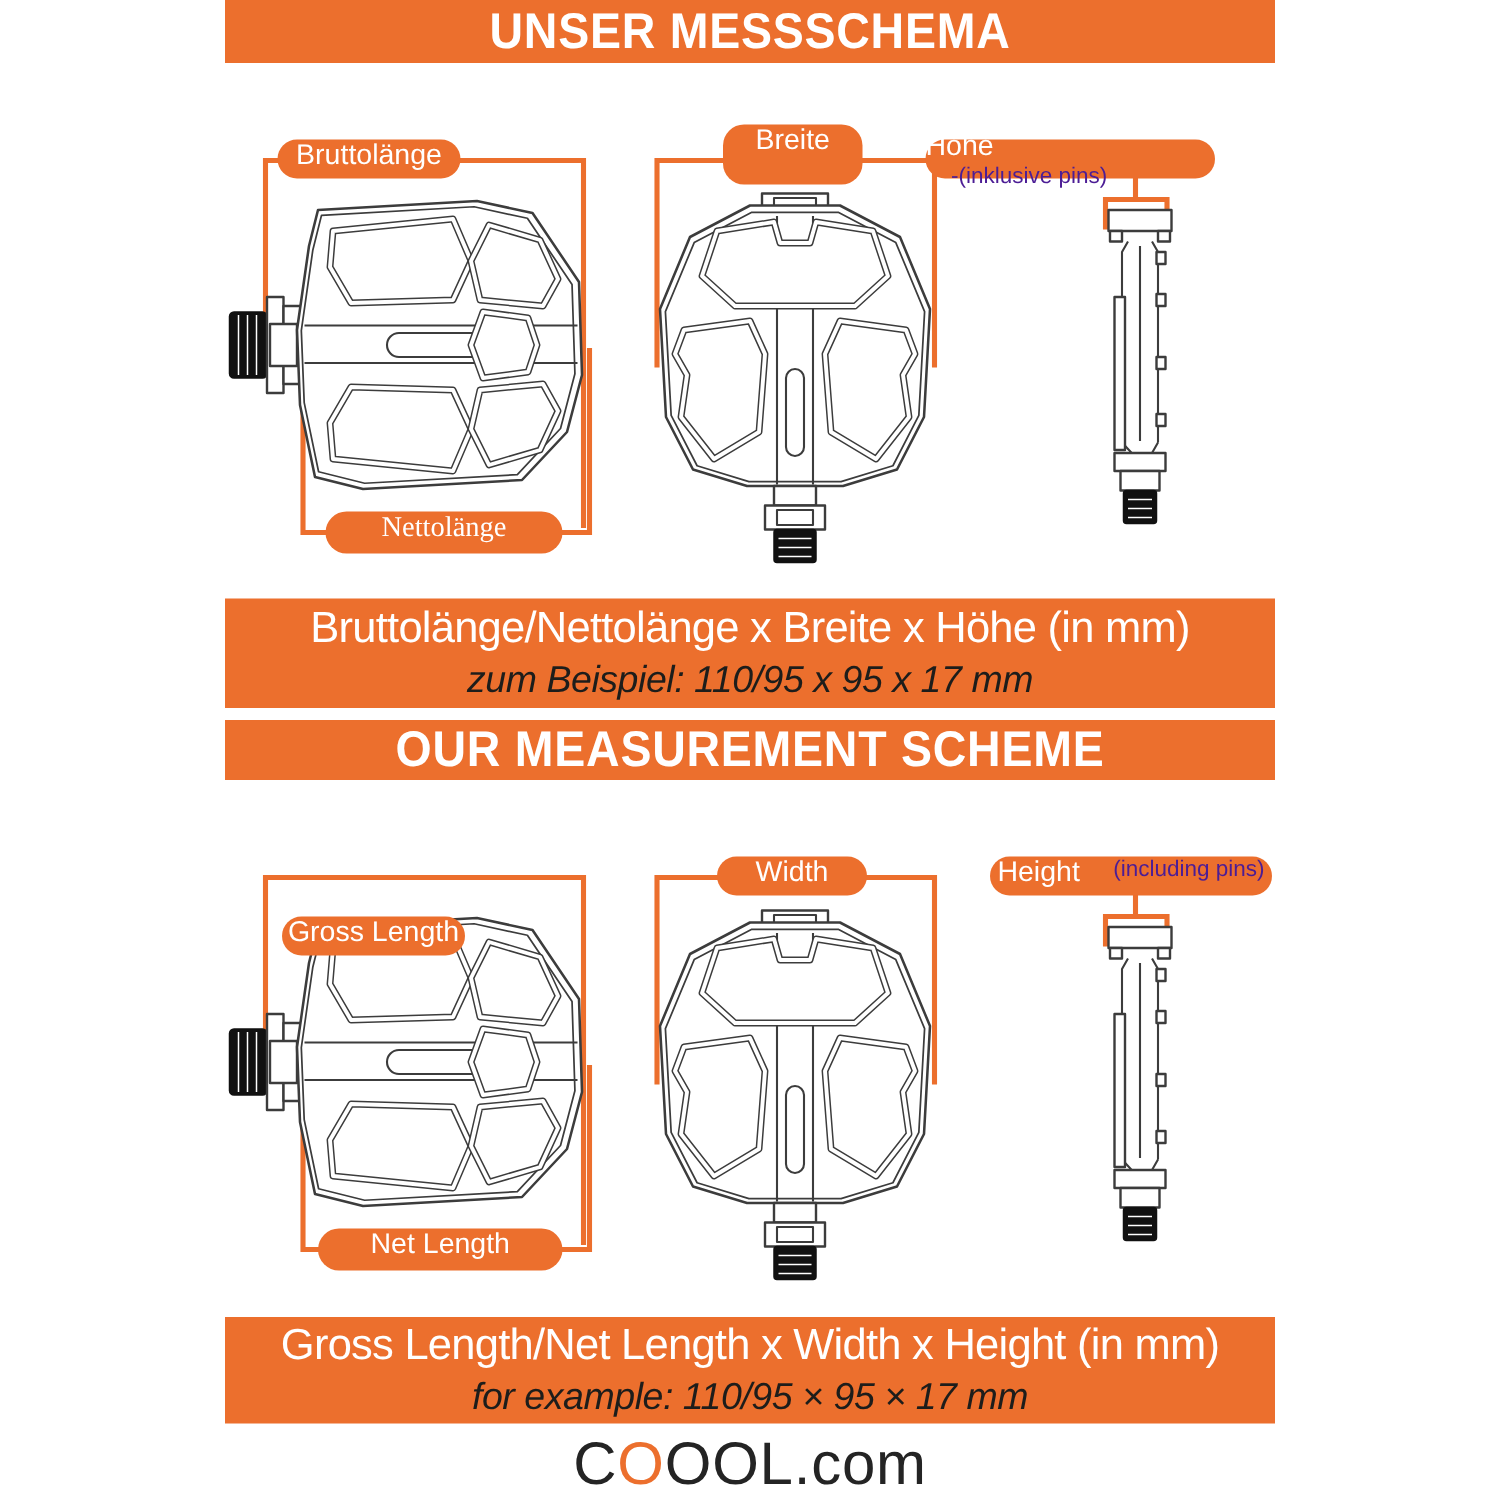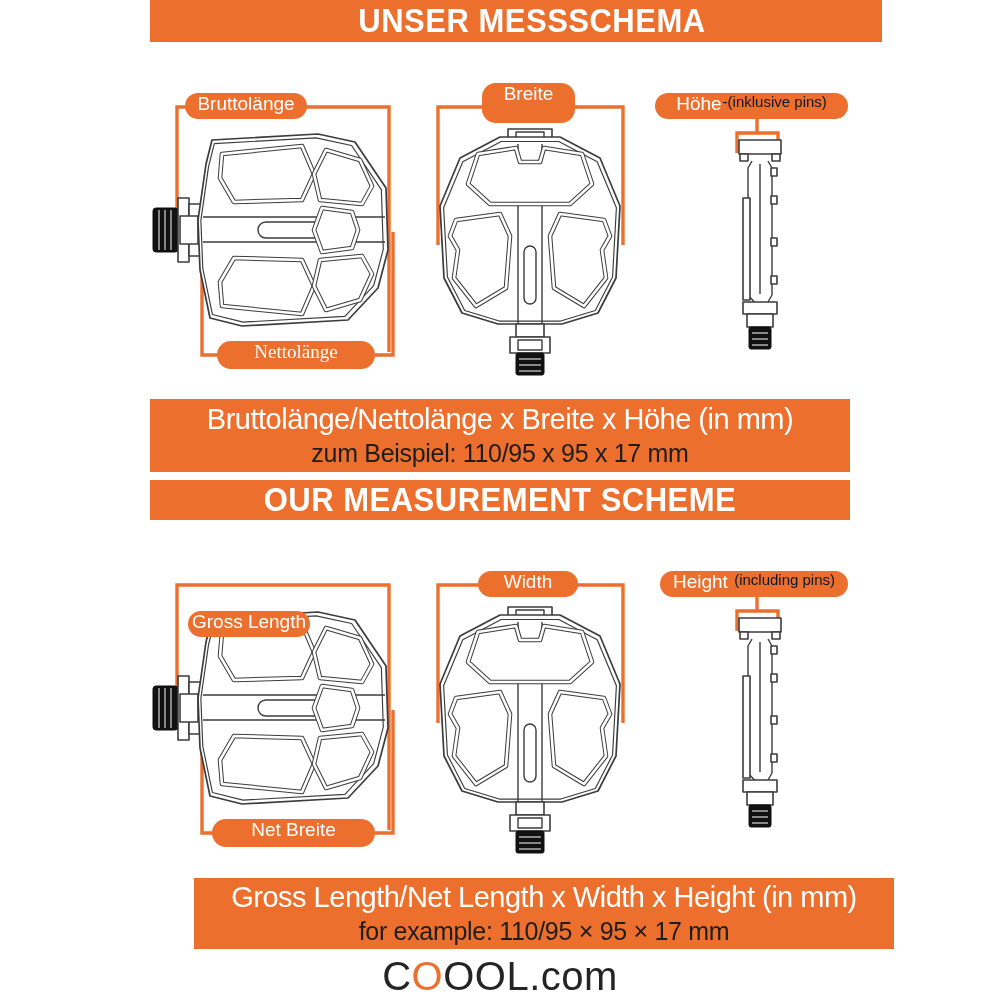--- a/index.html
+++ b/index.html
@@ -5,25 +5,25 @@
   html,body{margin:0;padding:0;background:#ffffff;}
   body{width:1000px;height:1000px;position:relative;overflow:hidden;
        font-family:"Liberation Sans",sans-serif;-webkit-font-smoothing:antialiased;}
   .abs{position:absolute;}
   
   .banner{left:150px;width:700px;background:var(--orange);display:flex;
           align-items:center;justify-content:center;flex-direction:column;}
   .banner-title{color:#fff;font-weight:800;font-size:31px;letter-spacing:.5px;
                 transform:scaleY(1.08);white-space:nowrap;}
   .formula-line1{color:#fff;font-size:29px;letter-spacing:-0.5px;white-space:nowrap;}
-  .formula-line2{color:#1d1d1b;font-size:25px;letter-spacing:-0.3px;margin-top:3px;white-space:nowrap;}
+  .formula-line2{color:#1d1d1b;font-size:25px;letter-spacing:-0.3px;margin-top:3px;white-space:nowrap;font-style:italic;}
   
   .pill{background:var(--orange);border-radius:14px;display:flex;align-items:flex-start;
         justify-content:center;color:#fff;font-size:19px;white-space:nowrap;z-index:3;}
-  .pill .suffix{color:#0f172a;font-size:15px;margin-left:1px;}
+  .pill .suffix{color:#4c1d95;font-size:15px;margin-left:17px;}
   
   .logo{left:0;width:1000px;top:952px;height:48px;display:flex;align-items:center;
         justify-content:center;font-size:40px;letter-spacing:.5px;font-weight:400;}
   .lg-dark{color:#242424;}
   .lg-orange{color:var(--orange);}
   
   svg{display:block;}
   .outline{fill:#fff;stroke:#3c3c3c;stroke-width:1.7;stroke-linejoin:round;}
   .rim{fill:none;stroke:#3c3c3c;stroke-width:1.2;stroke-linejoin:round;}
   .pocket{fill:#fff;stroke:#3c3c3c;stroke-width:4.6;stroke-linejoin:round;}
@@ -128,35 +128,35 @@
       <path class="bracket" d="M288,203 V65 H473 V203"></path>
       <path class="bracket" d="M607,76 V91 M587,111 V91 H628 V111"></path>
 
       <use href="#pedal-top" x="0" y="88" width="240" height="200"></use>
       <use href="#pedal-front" x="280" y="86" width="200" height="250"></use>
       <use href="#pedal-side" x="580" y="88" width="60" height="230"></use>
     </symbol>
   </defs>
 </svg>
 
-<div class="abs banner" style="top:0;height:42px;padding-left:32px;">
+<div class="abs banner" style="top:0;height:42px;">
   <div class="banner-title">UNSER MESSSCHEMA</div>
 </div>
 
 <svg class="abs" style="left:150px;top:42px;" width="700" height="358" viewBox="0 0 700 358">
   <use href="#diagram-row"></use>
 </svg>
 
 <div class="abs pill" style="left:185px;top:93px;width:122px;height:26px;">
   <span>Bruttolänge</span>
 </div>
 <div class="abs pill" style="left:482px;top:83px;width:93px;height:40px;">
   <span>Breite</span>
 </div>
-<div class="abs pill" style="left:655px;top:93px;width:193px;height:26px;">
+<div class="abs pill" style="left:617px;top:93px;width:193px;height:26px;flex-direction:column;">
   <span>Höhe</span>
     <span class="suffix">-(inklusive pins)</span>
 </div>
 <div class="abs pill" style="left:217px;top:341px;width:158px;height:28px;font-family:Liberation Serif, serif;">
   <span>Nettolänge</span>
 </div>
 
 <div class="abs banner" style="top:399px;height:73px;">
   <div class="formula-line1">Bruttolänge/Nettolänge x Breite x Höhe (in mm)</div>
   <div class="formula-line2">zum Beispiel: 110/95 x 95 x 17 mm</div>
@@ -173,24 +173,24 @@
 <div class="abs pill" style="left:188px;top:571px;width:122px;height:26px;margin-top:40px;">
   <span>Gross Length</span>
 </div>
 <div class="abs pill" style="left:478px;top:571px;width:100px;height:26px;">
   <span>Width</span>
 </div>
 <div class="abs pill" style="left:660px;top:571px;width:188px;height:26px;">
   <span>Height</span>&nbsp;<span class="suffix">(including pins)</span>
 </div>
 <div class="abs pill" style="left:212px;top:819px;width:163px;height:28px;">
-  <span>Net Breite</span>
+  <span>Net Length</span>
 </div>
 
-<div class="abs banner" style="top:878px;height:71px;margin-left:44px;">
+<div class="abs banner" style="top:878px;height:71px;">
   <div class="formula-line1">Gross Length/Net Length x Width x Height (in mm)</div>
   <div class="formula-line2">for example: 110/95 × 95 × 17 mm</div>
 </div>
 
 <div class="abs logo">
   <span class="lg-dark">C</span>
     <span class="lg-orange">O</span>
     <span class="lg-dark">OOL</span>
     <span class="lg-dark">.com</span>
 </div>

